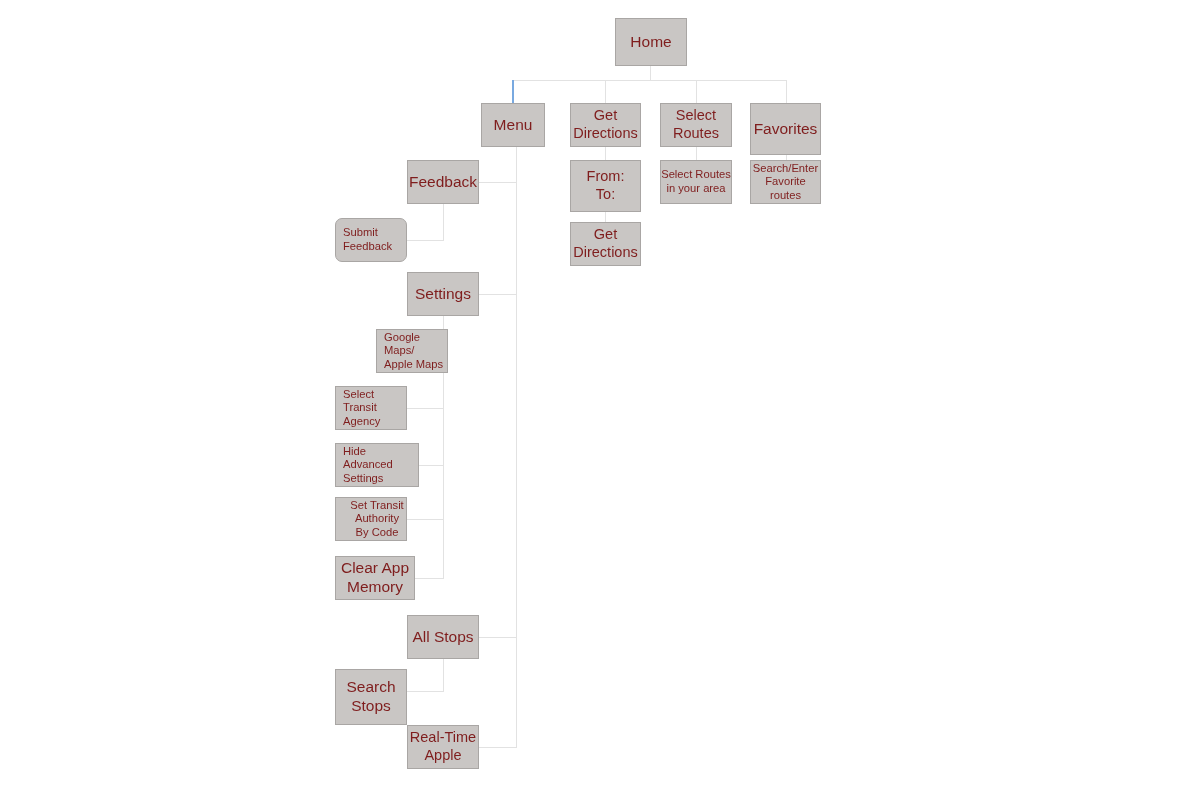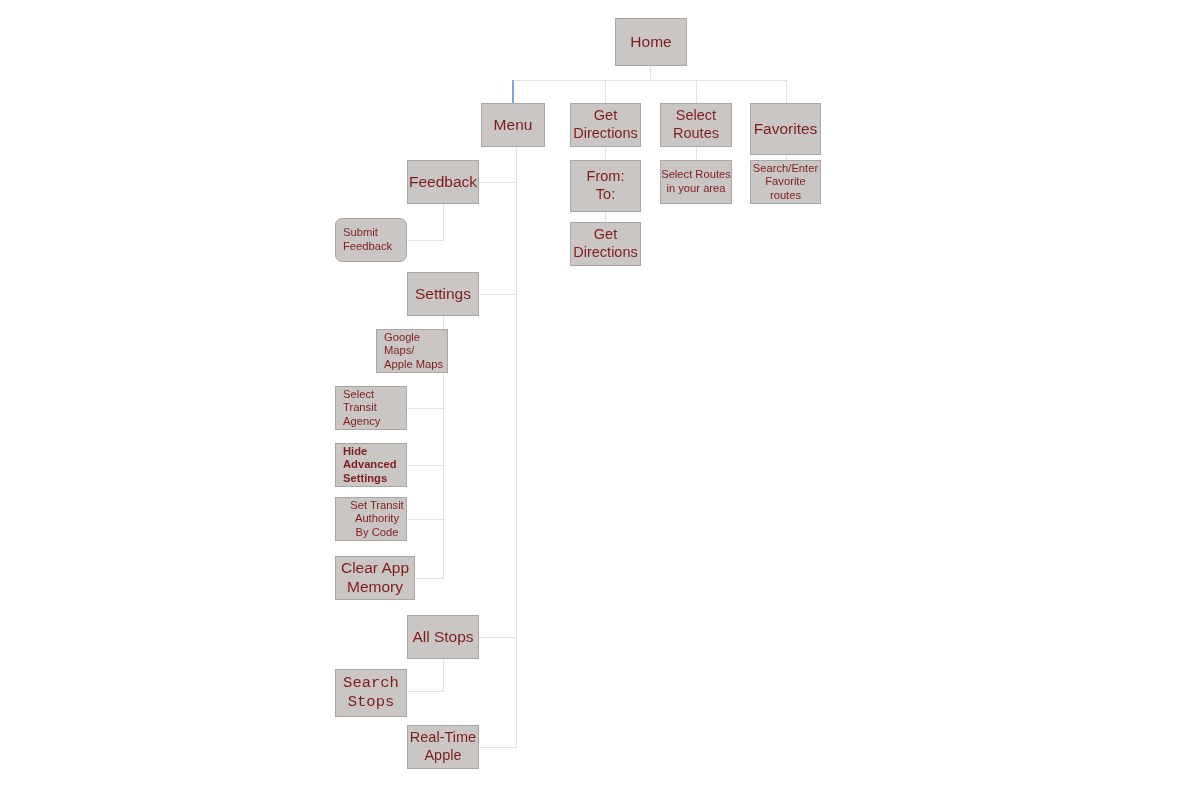--- a/index.html
+++ b/index.html
@@ -100,24 +100,24 @@
       <div class="node size-md" style="left: 570px; top: 222px; width: 71px; height: 44px;"><span class="label">Get
 Directions</span></div>
       <div class="node size-lg" style="left: 407px; top: 160px; width: 72px; height: 44px;"><span class="label">Feedback</span></div>
       <div class="node size-sm align-left" style="left: 335px; top: 218px; width: 72px; height: 44px; border-radius: 7px;"><span class="label">Submit
 Feedback</span></div>
       <div class="node size-lg" style="left: 407px; top: 272px; width: 72px; height: 44px;"><span class="label">Settings</span></div>
       <div class="node size-sm align-left" style="left: 335px; top: 329px; width: 72px; height: 44px; margin-left: 41px;"><span class="label">Google Maps/
 Apple Maps</span></div>
       <div class="node size-sm align-left" style="left: 335px; top: 386px; width: 72px; height: 44px;"><span class="label">Select Transit
 Agency</span></div>
-      <div class="node size-sm align-left" style="left: 335px; top: 443px; width: 72px; height: 44px; font-weight: bold;"><span class="label">Hide Advanced
+      <div class="node size-sm align-left" style="left: 335px; top: 443px; width: 84px; height: 44px;"><span class="label">Hide Advanced
 Settings</span></div>
       <div class="node size-sm" style="left: 335px; top: 497px; width: 72px; height: 44px; padding-left: 12px;"><span class="label">Set Transit
 Authority
 By Code</span></div>
       <div class="node size-lg" style="left: 335px; top: 556px; width: 80px; height: 44px;"><span class="label">Clear App
 Memory</span></div>
       <div class="node size-lg" style="left: 407px; top: 615px; width: 72px; height: 44px;"><span class="label">All Stops</span></div>
-      <div class="node size-lg" style="left: 335px; top: 669px; width: 72px; height: 48px; font-family: Liberation Mono, monospace;"><span class="label">Search Stops</span></div>
+      <div class="node size-lg" style="left: 335px; top: 669px; width: 72px; height: 56px;"><span class="label">Search Stops</span></div>
       <div class="node size-md" style="left: 407px; top: 725px; width: 72px; height: 44px;"><span class="label">Real-Time Apple</span></div>
     </div>
 </div>
 
 </body></html>

